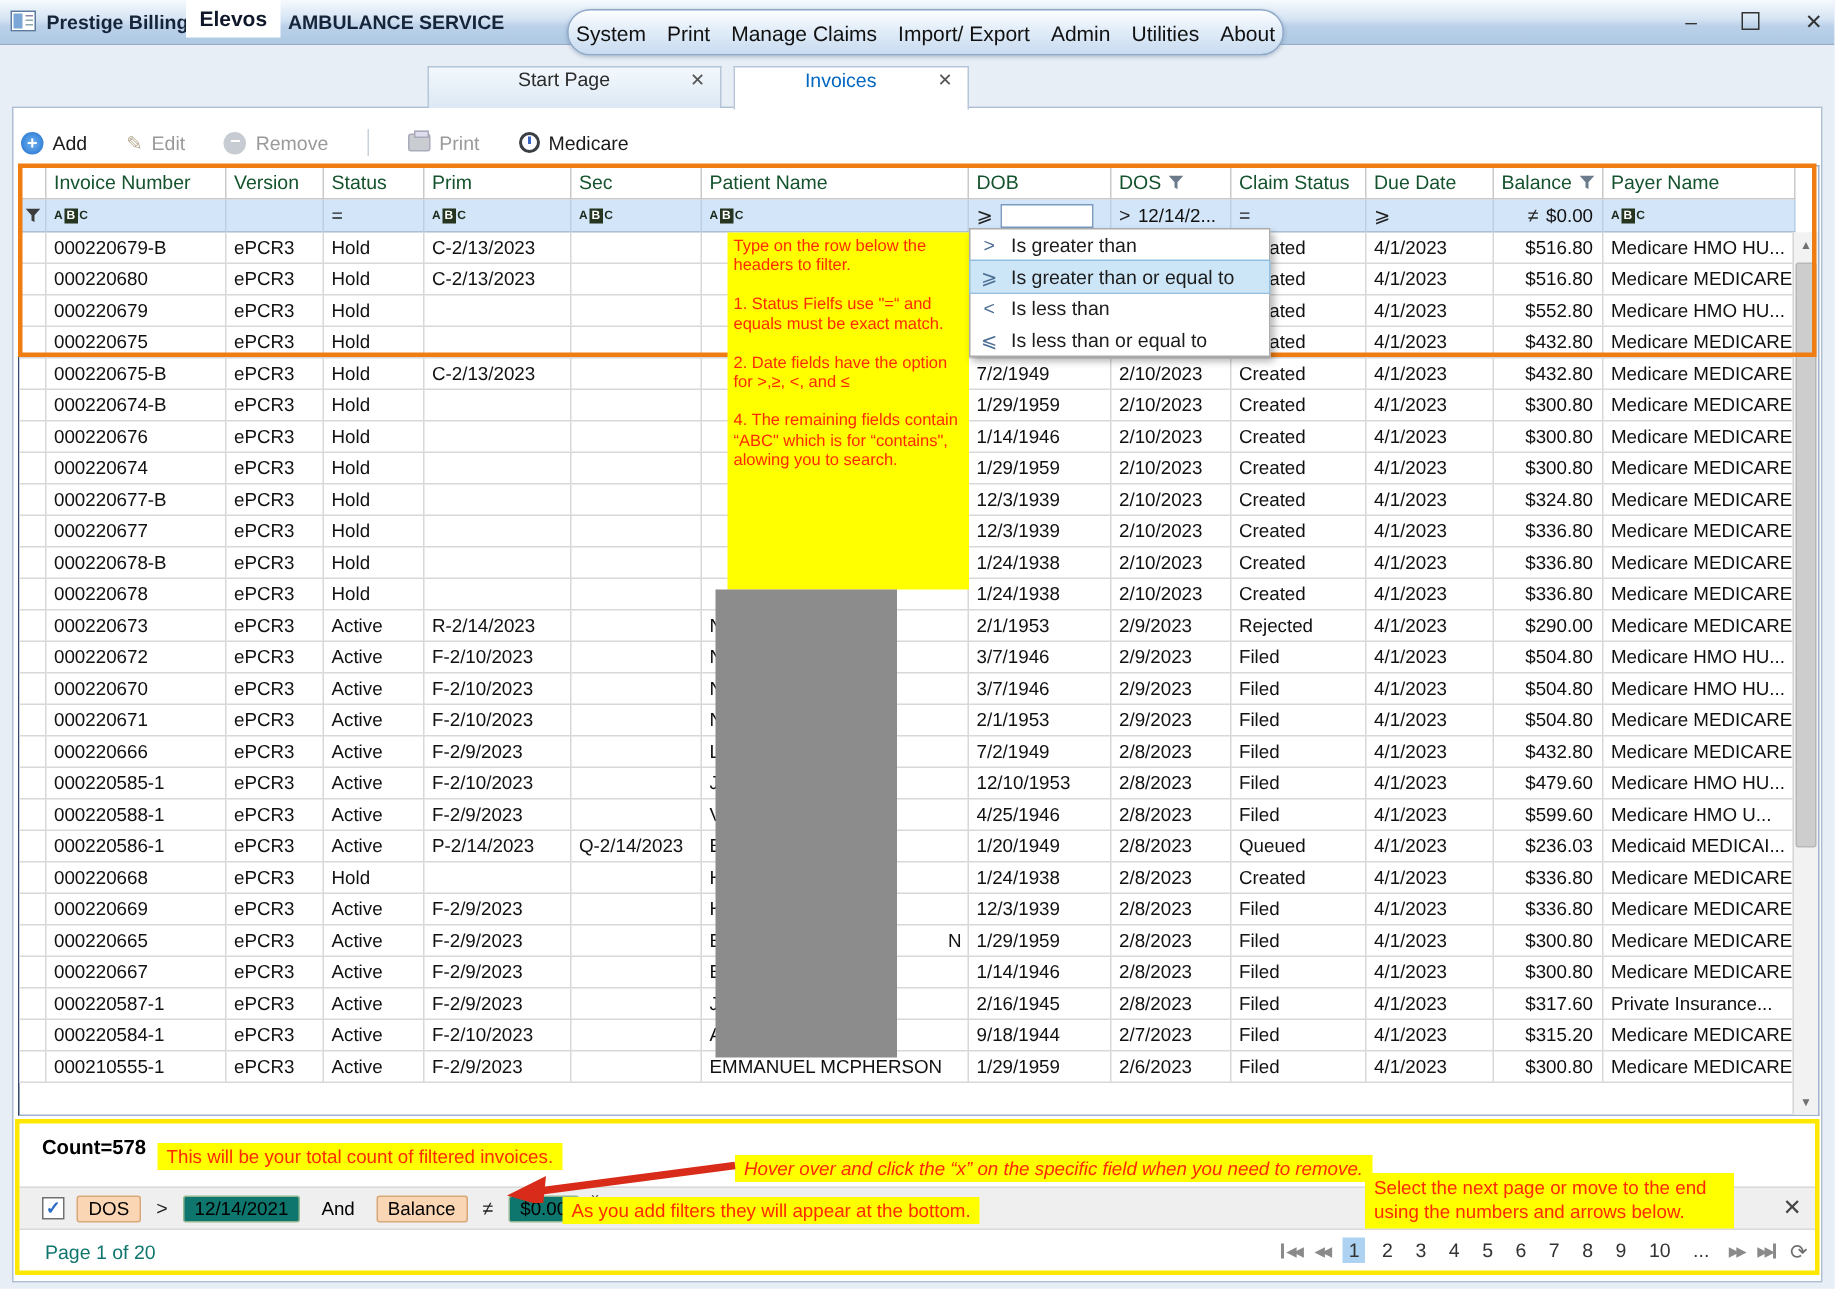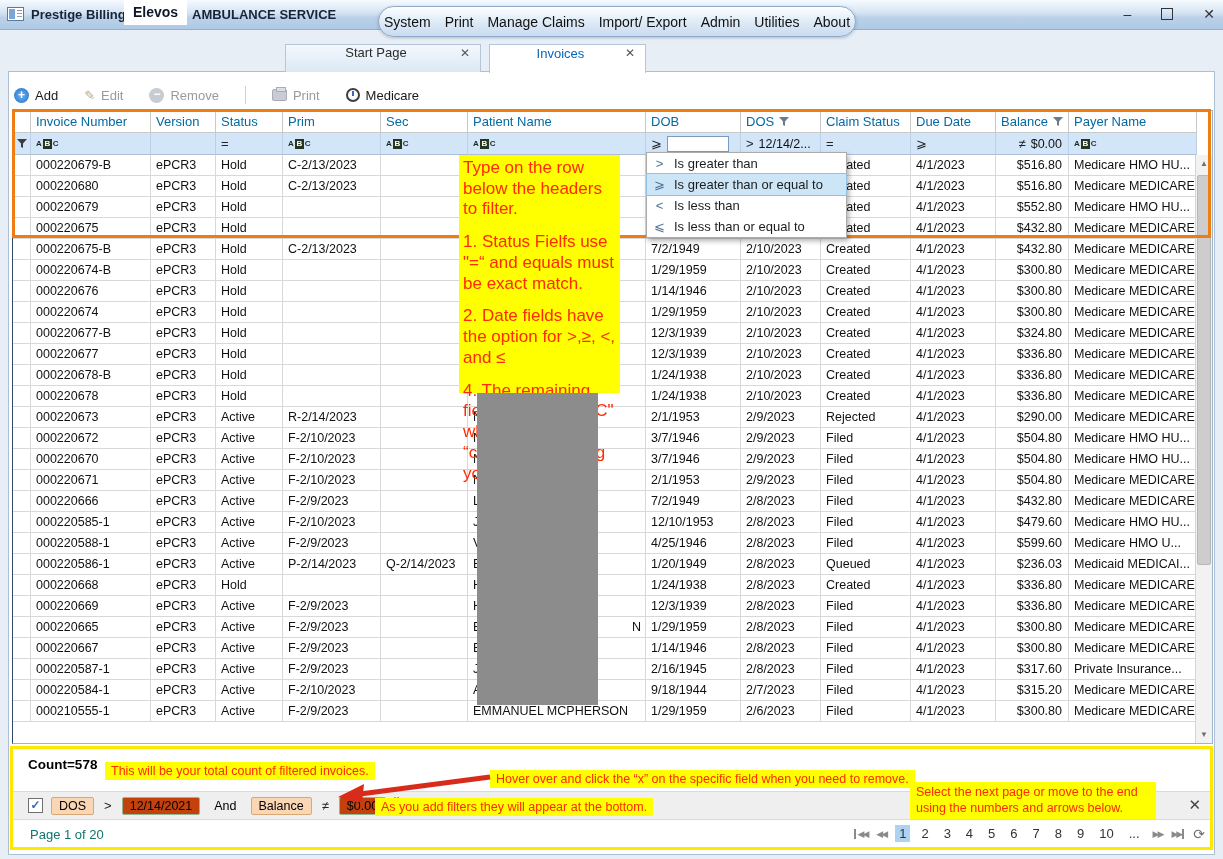--- a/index.html
+++ b/index.html
@@ -51,63 +51,63 @@
   .tsep{width:1px;height:18px;background:#c8d2dd;}
 
   
   .grid{position:absolute;left:12px;top:110px;width:1201px;height:634px;background:#fff;
     border:1px solid #9FB3CC;border-left:1px solid #31476B;font-size:12.5px;color:#111;}
   .ghead,.gfilter,.grow{display:flex;width:1184px;}
   .ghead{height:22px;}
   .gfilter{height:22px;background:#D3E5F8;}
   .grow{height:21px;background:#fff;}
   .gc{border-right:1px solid #D8D8D8;border-bottom:1px solid #D8D8D8;padding:0 0 0 5px;display:flex;align-items:center;overflow:hidden;white-space:nowrap;}
-  .ghead .gc{border-right:1px solid #C9C9C9;border-bottom:1px solid #C9C9C9;font-size:13px;color:#0369a1;gap:5px;}
+  .ghead .gc{border-right:1px solid #C9C9C9;border-bottom:1px solid #C9C9C9;font-size:13px;color:#14532d;gap:5px;}
   .gfilter .gc{border-right:1px solid #bccfe4;border-bottom:1px solid #aebfd3;}
   .c0{width:18px;justify-content:center;padding:0;}
   .c1{width:120px;} .c2{width:65px;} .c3{width:67px;} .c4{width:98px;} .c5{width:87px;}
   .c6{width:178px;} .c7{width:95px;} .c8{width:80px;} .c9{width:90px;} .c10{width:85px;}
   .c11{width:73px;} .c12{width:128px;border-right:none;}
   .num{justify-content:flex-end;padding-right:6px;}
   .split{justify-content:space-between;padding-right:4px;}
   .abc{display:inline-flex;align-items:center;font-weight:bold;color:#1d2b1d;}
   .abc .s{font-size:8px;line-height:9px;}
   .abc .b{background:#25351f;color:#fff;width:9px;height:10px;line-height:10px;text-align:center;margin:0 1px;font-size:8px;}
   .fop{font-size:13px;color:#222;margin-right:5px;}
   .fedit{width:62px;height:16px;background:#fff;border:1px solid #7A9CC0;}
   .funnel-s{width:10px;height:9px;flex:0 0 auto;}
   .gv-scroll{position:absolute;right:0;top:44px;width:17px;height:588px;background:#F2F2F2;border-left:1px solid #D5D5D5;}
   .gv-scroll .up,.gv-scroll .dn{position:absolute;left:0;width:16px;height:17px;text-align:center;font-size:8px;color:#707070;line-height:17px;background:#F2F2F2;}
   .gv-scroll .up{top:0;} .gv-scroll .dn{bottom:0;}
   .gv-scroll .thumb{position:absolute;left:1px;top:20px;width:14px;height:390px;background:#CDCDCD;border:1px solid #b7b7b7;border-radius:2px;}
 
   
   .orangebox{position:absolute;left:12px;top:109px;width:1199px;height:129px;border:3px solid #F07D12;z-index:6;pointer-events:none;}
-  .ynote{position:absolute;left:459px;top:155px;width:161px;height:238px;background:#FFFF00;color:#FF2A00;
-    font-size:17px;line-height:1.22;padding:3px 4px;z-index:7;}
+  .ynote{position:absolute;left:485px;top:155px;width:161px;height:238px;background:#FFFF00;color:#FF2A00;
+    font-size:11px;line-height:1.22;padding:3px 4px;z-index:7;}
   .ynote p{margin-bottom:12px;}
   .redact{position:absolute;left:477px;top:393px;width:121px;height:312px;background:#8C8C8C;z-index:7;}
   .dropdown{position:absolute;left:646px;top:152px;width:201px;background:#fff;border:1px solid #ABABAB;
     box-shadow:2px 3px 5px rgba(0,0,0,.3);z-index:8;font-size:13px;color:#1c1c1c;}
   .dd-item{height:21px;display:flex;align-items:center;padding-left:6px;gap:8px;}
   .dd-item .op{color:#4d6e94;font-size:13px;width:13px;text-align:center;}
   .dd-item.sel{background:#CDE6F7;outline:1px solid #92C0E0;}
 
   
   .footbox{position:absolute;left:10px;top:746px;width:1203px;height:104px;border:3px solid #FFE800;z-index:9;pointer-events:none;}
   .countlbl{position:absolute;left:28px;top:757px;font-size:13.5px;font-weight:bold;color:#000;}
   .note{position:absolute;background:#FFFF00;color:#FF2A00;font-size:12.5px;padding:2px 6px;z-index:10;}
-  .n1{left:105px;top:762px;} .n2{left:490px;top:770px;} .n3{left:375px;top:798px;z-index:11;}
+  .n1{left:105px;top:762px;} .n2{left:490px;top:770px;font-style:italic;} .n3{left:375px;top:798px;z-index:11;}
   .n4{left:910px;top:782px;width:246px;line-height:1.3;}
   .filterstrip{position:absolute;left:13px;top:791px;width:1197px;height:29px;background:#EFEFEF;
     border-top:1px solid #DADADA;border-bottom:1px solid #DADADA;display:flex;align-items:center;gap:8px;padding-left:15px;font-size:12.5px;}
   .chk{width:15px;height:15px;background:#fff;border:1px solid #707070;color:#2B6BC4;font-size:12px;line-height:13px;text-align:center;font-weight:bold;}
   .chip{padding:1px 7px;border-radius:2px;}
   .chip.f{background:#FBD6B4;border:1px solid #D9A878;}
-  .chip.v{background:#c2410c;border:1px solid #93B793;}
+  .chip.v{background:#0f766e;border:1px solid #93B793;}
   .chipop{font-size:13px;color:#222;margin:0 2px;}
   .chipx{font-size:10px;color:#555;align-self:flex-start;margin-top:2px;}
   .fclose{position:absolute;right:22px;top:796px;font-size:15px;color:#444;z-index:10;}
   .pagelbl{position:absolute;left:30px;top:827px;font-size:13px;color:#0f766e;}
   .pager{position:absolute;right:18px;top:825px;display:flex;align-items:center;gap:9px;font-size:13px;color:#6e6e6e;}
   .pgn{color:#333;padding:1px 4px;}
   .pgn.cur{background:#AED3F2;}
   .pgarrow{font-size:9px;letter-spacing:-2px;color:#8a8a8a;}
   .pgbar-l{border-left:2px solid #8a8a8a;padding-left:1px;}
   .pgbar-r{border-right:2px solid #8a8a8a;padding-right:1px;}

